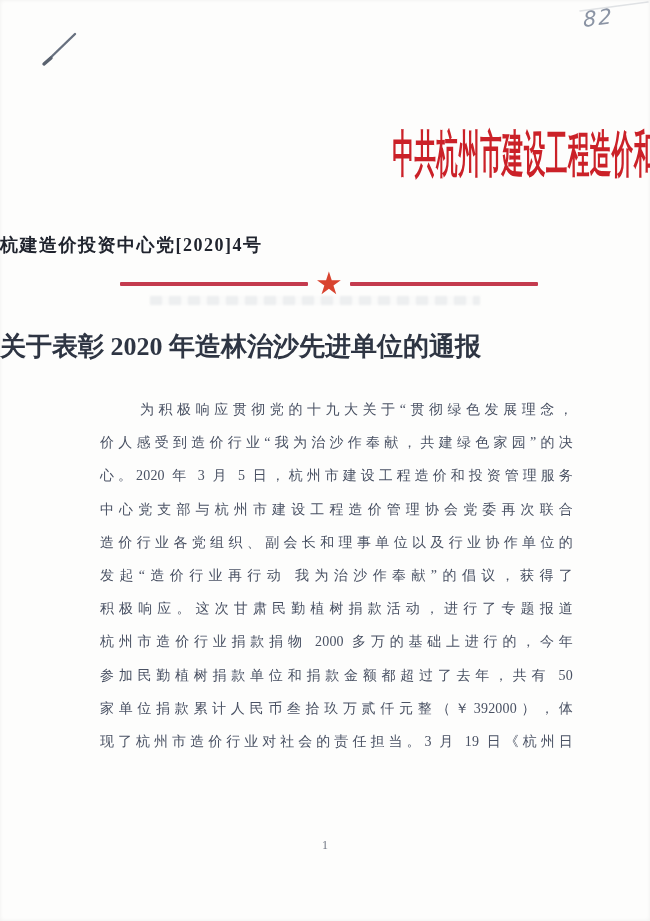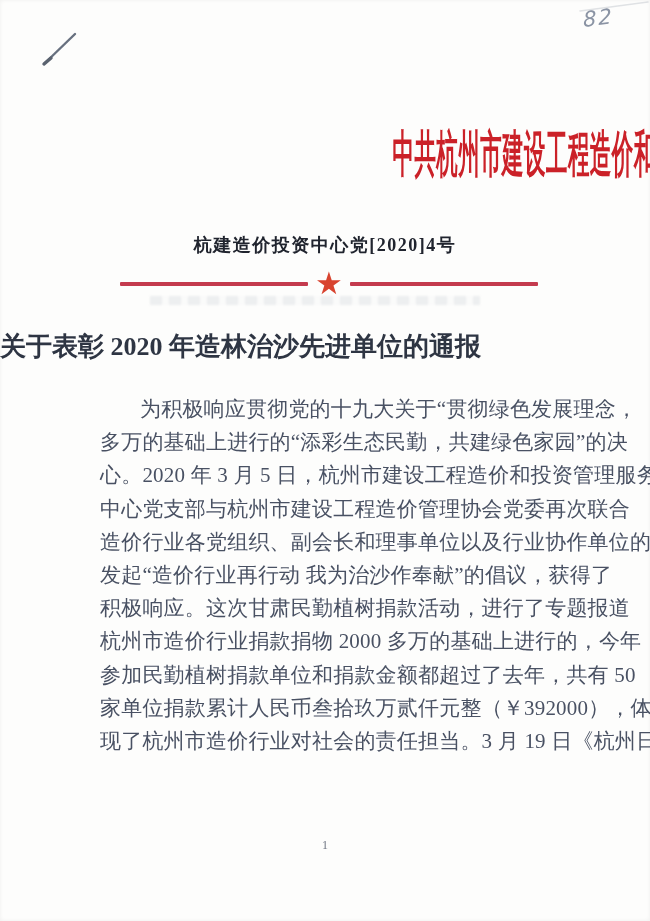--- a/index.html
+++ b/index.html
@@ -26,21 +26,21 @@
   }
   .red-header .stretch{
     display:inline-block;
     font-size:50px;font-weight:700;line-height:1.1;
     color:var(--header-red,#cb2128);
     transform:scaleX(0.43);transform-origin:center;
     letter-spacing:1px;white-space:nowrap;
   }
   
   .doc-number{
-    position:absolute;top:233px;left:0;width:100%;text-align:center;
+    position:absolute;top:233px;left:0;width:100%;
     font-size:18px;font-weight:700;color:#20242e;letter-spacing:1.5px;
   }
   
   .divider{
     position:absolute;top:268px;left:120px;width:418px;height:32px;
     display:flex;align-items:center;
   }
   .divider .seg{flex:1;height:4.5px;background:var(--line-red,#c43b4e);border-radius:1px;}
   .divider .star{
     font-size:31px;line-height:1;color:var(--star-red,#d8432f);
@@ -54,21 +54,21 @@
     filter:blur(1.2px);opacity:.5;
   }
   
   .doc-title{
     position:absolute;top:329px;left:0;width:100%;text-align:left;
     font-size:26px;font-weight:700;color:#2e3543;letter-spacing:0;
   }
   
   .body{
     position:absolute;top:393px;left:100px;width:473px;
-    font-size:21px;line-height:33.2px;color:#495163;letter-spacing:.2px;
+    font-size:14px;line-height:33.2px;color:#495163;letter-spacing:.2px;
   }
   .body-line{
     text-align:justify;text-align-last:justify;
     -moz-text-align-last:justify;text-justify:inter-character;
     white-space:nowrap;
   }
   .body-line:first-child{text-indent:40px;}
   
   .page-number{
     position:absolute;top:838px;left:0;width:100%;text-align:center;
@@ -102,21 +102,21 @@
     <span class="star">★</span>
     <div class="seg"></div>
   </div>
 
   <div class="bleed"></div>
 
   <div class="doc-title">关于表彰 2020 年造林治沙先进单位的通报</div>
 
   <div class="body">
       <div class="body-line">为积极响应贯彻党的十九大关于“贯彻绿色发展理念，</div>
-      <div class="body-line">多万的基础上进行的“添彩生态民勤，共建绿色家园”的决</div>
+      <div class="body-line">价人感受到造价行业“我为治沙作奉献，共建绿色家园”的决</div>
       <div class="body-line">心。2020 年 3 月 5 日，杭州市建设工程造价和投资管理服务</div>
       <div class="body-line">中心党支部与杭州市建设工程造价管理协会党委再次联合</div>
       <div class="body-line">造价行业各党组织、副会长和理事单位以及行业协作单位的</div>
       <div class="body-line">发起“造价行业再行动 我为治沙作奉献”的倡议，获得了</div>
       <div class="body-line">积极响应。这次甘肃民勤植树捐款活动，进行了专题报道</div>
       <div class="body-line">杭州市造价行业捐款捐物 2000 多万的基础上进行的，今年</div>
       <div class="body-line">参加民勤植树捐款单位和捐款金额都超过了去年，共有 50</div>
       <div class="body-line">家单位捐款累计人民币叁拾玖万贰仟元整（￥392000），体</div>
       <div class="body-line">现了杭州市造价行业对社会的责任担当。3 月 19 日《杭州日</div>
     </div>

